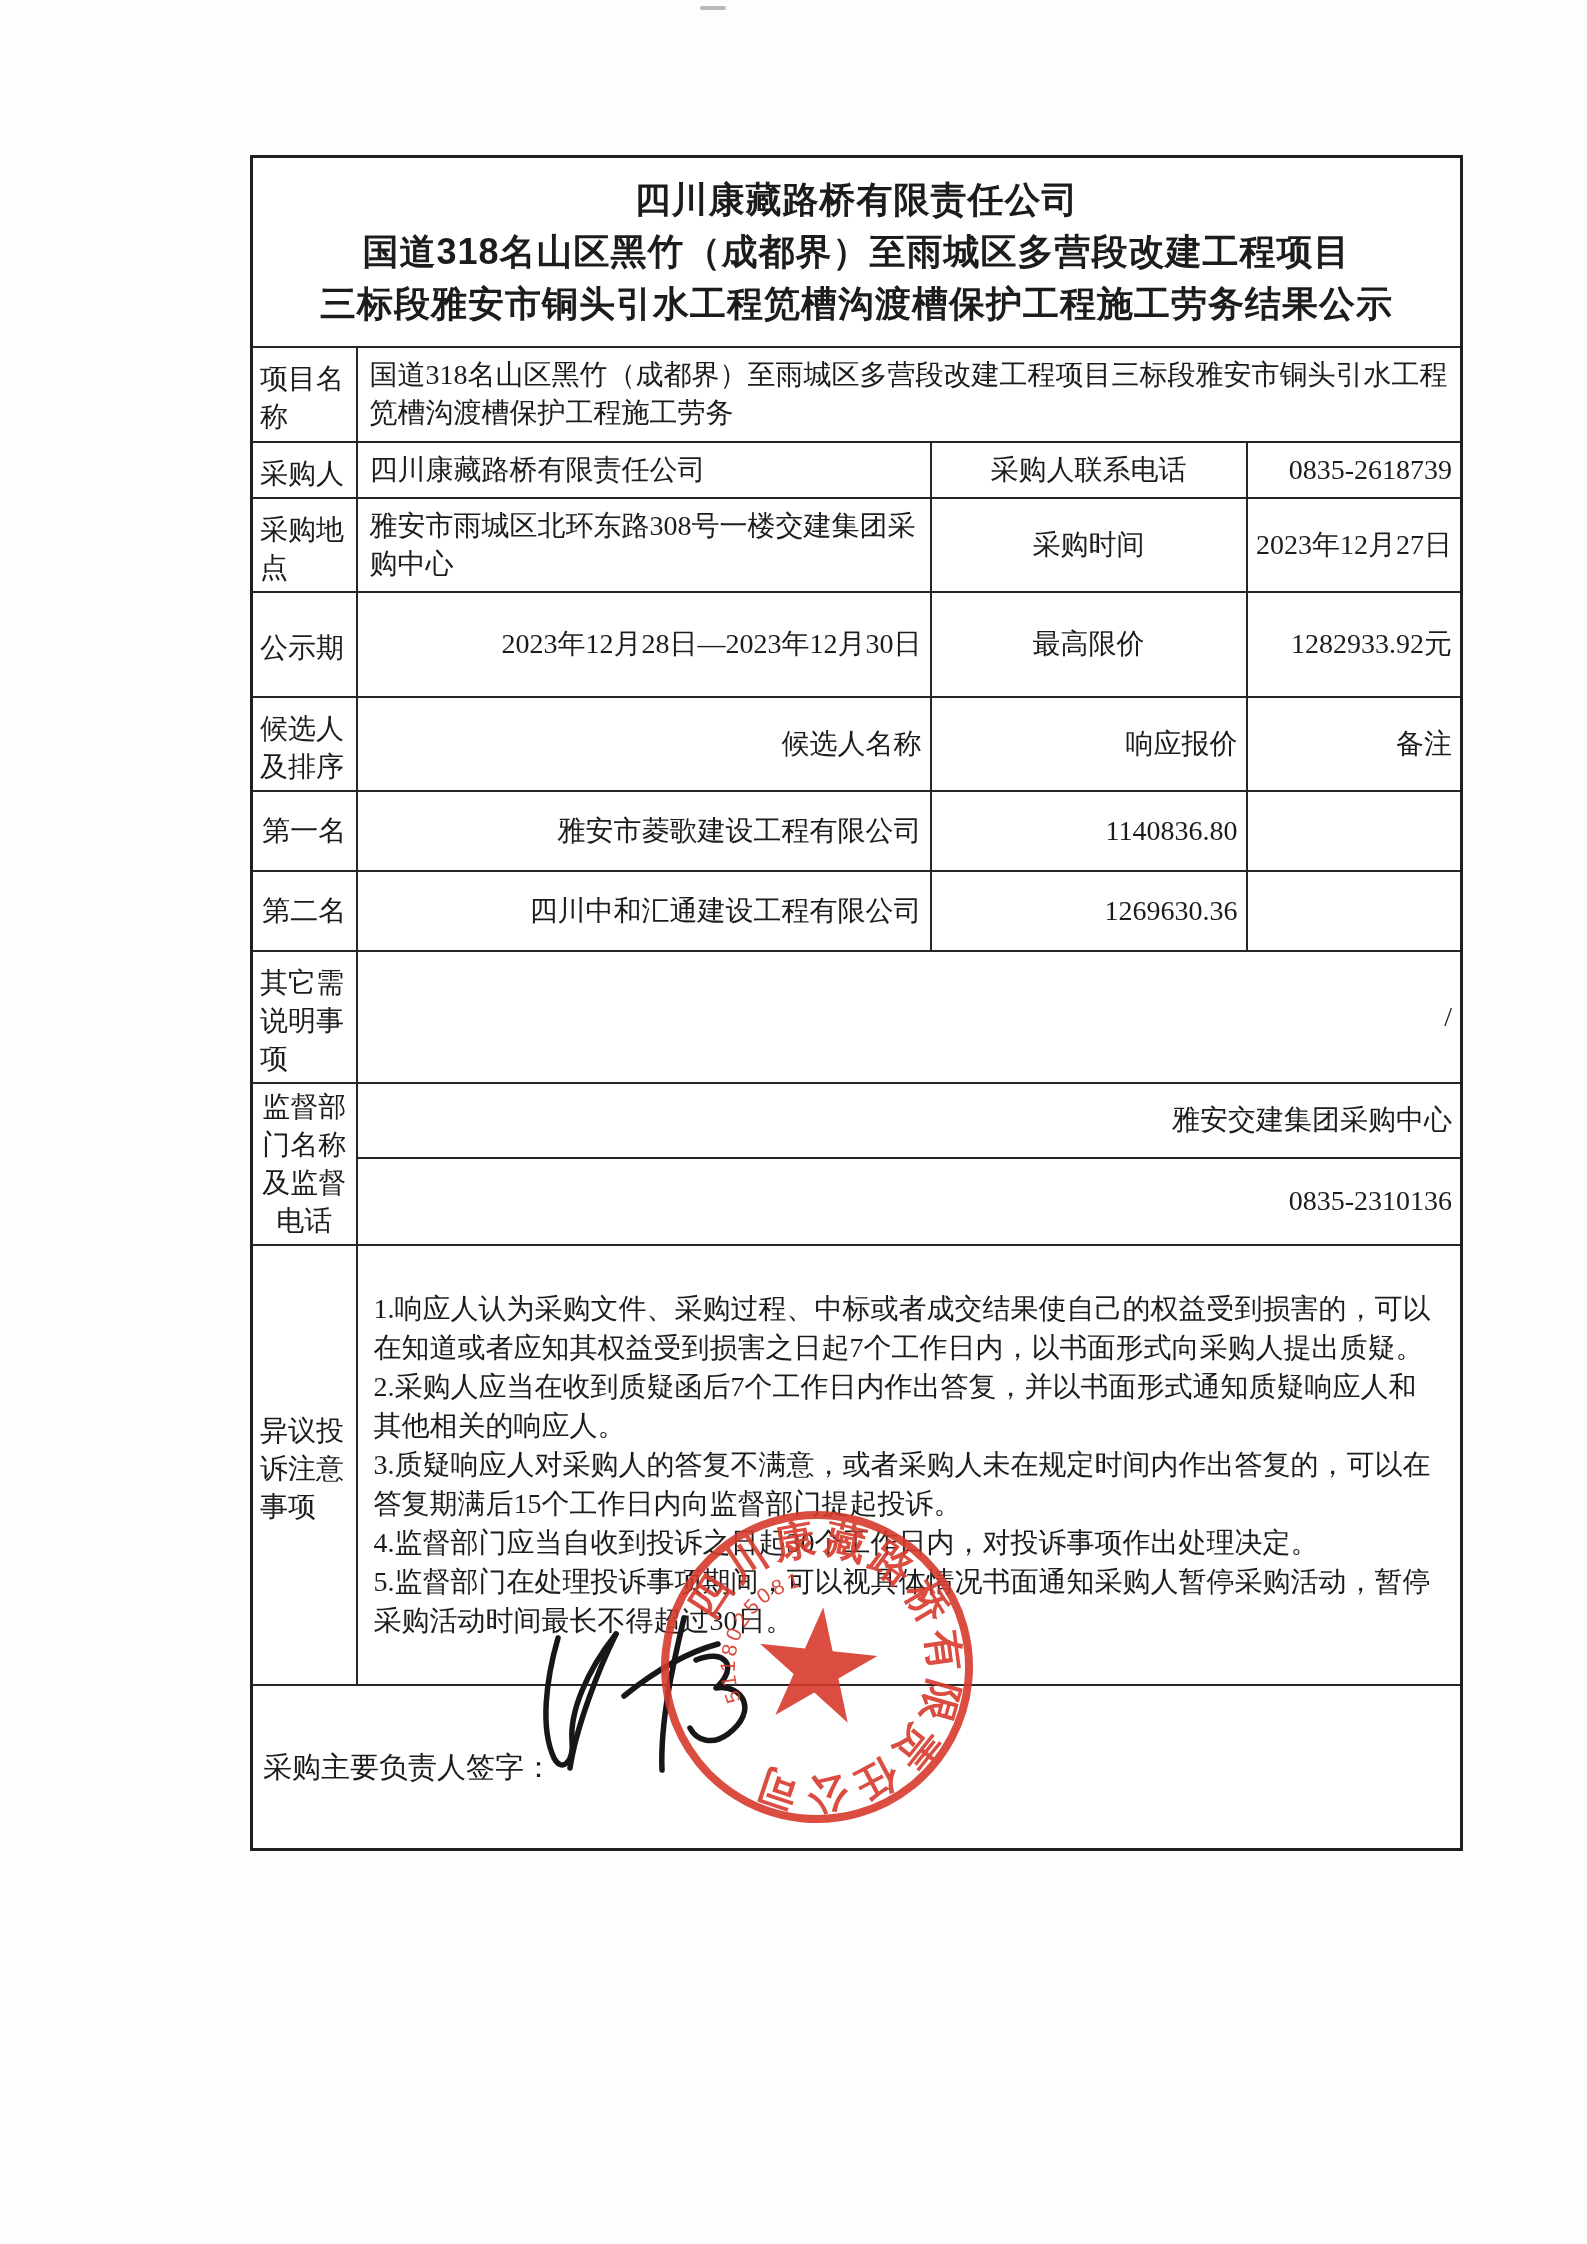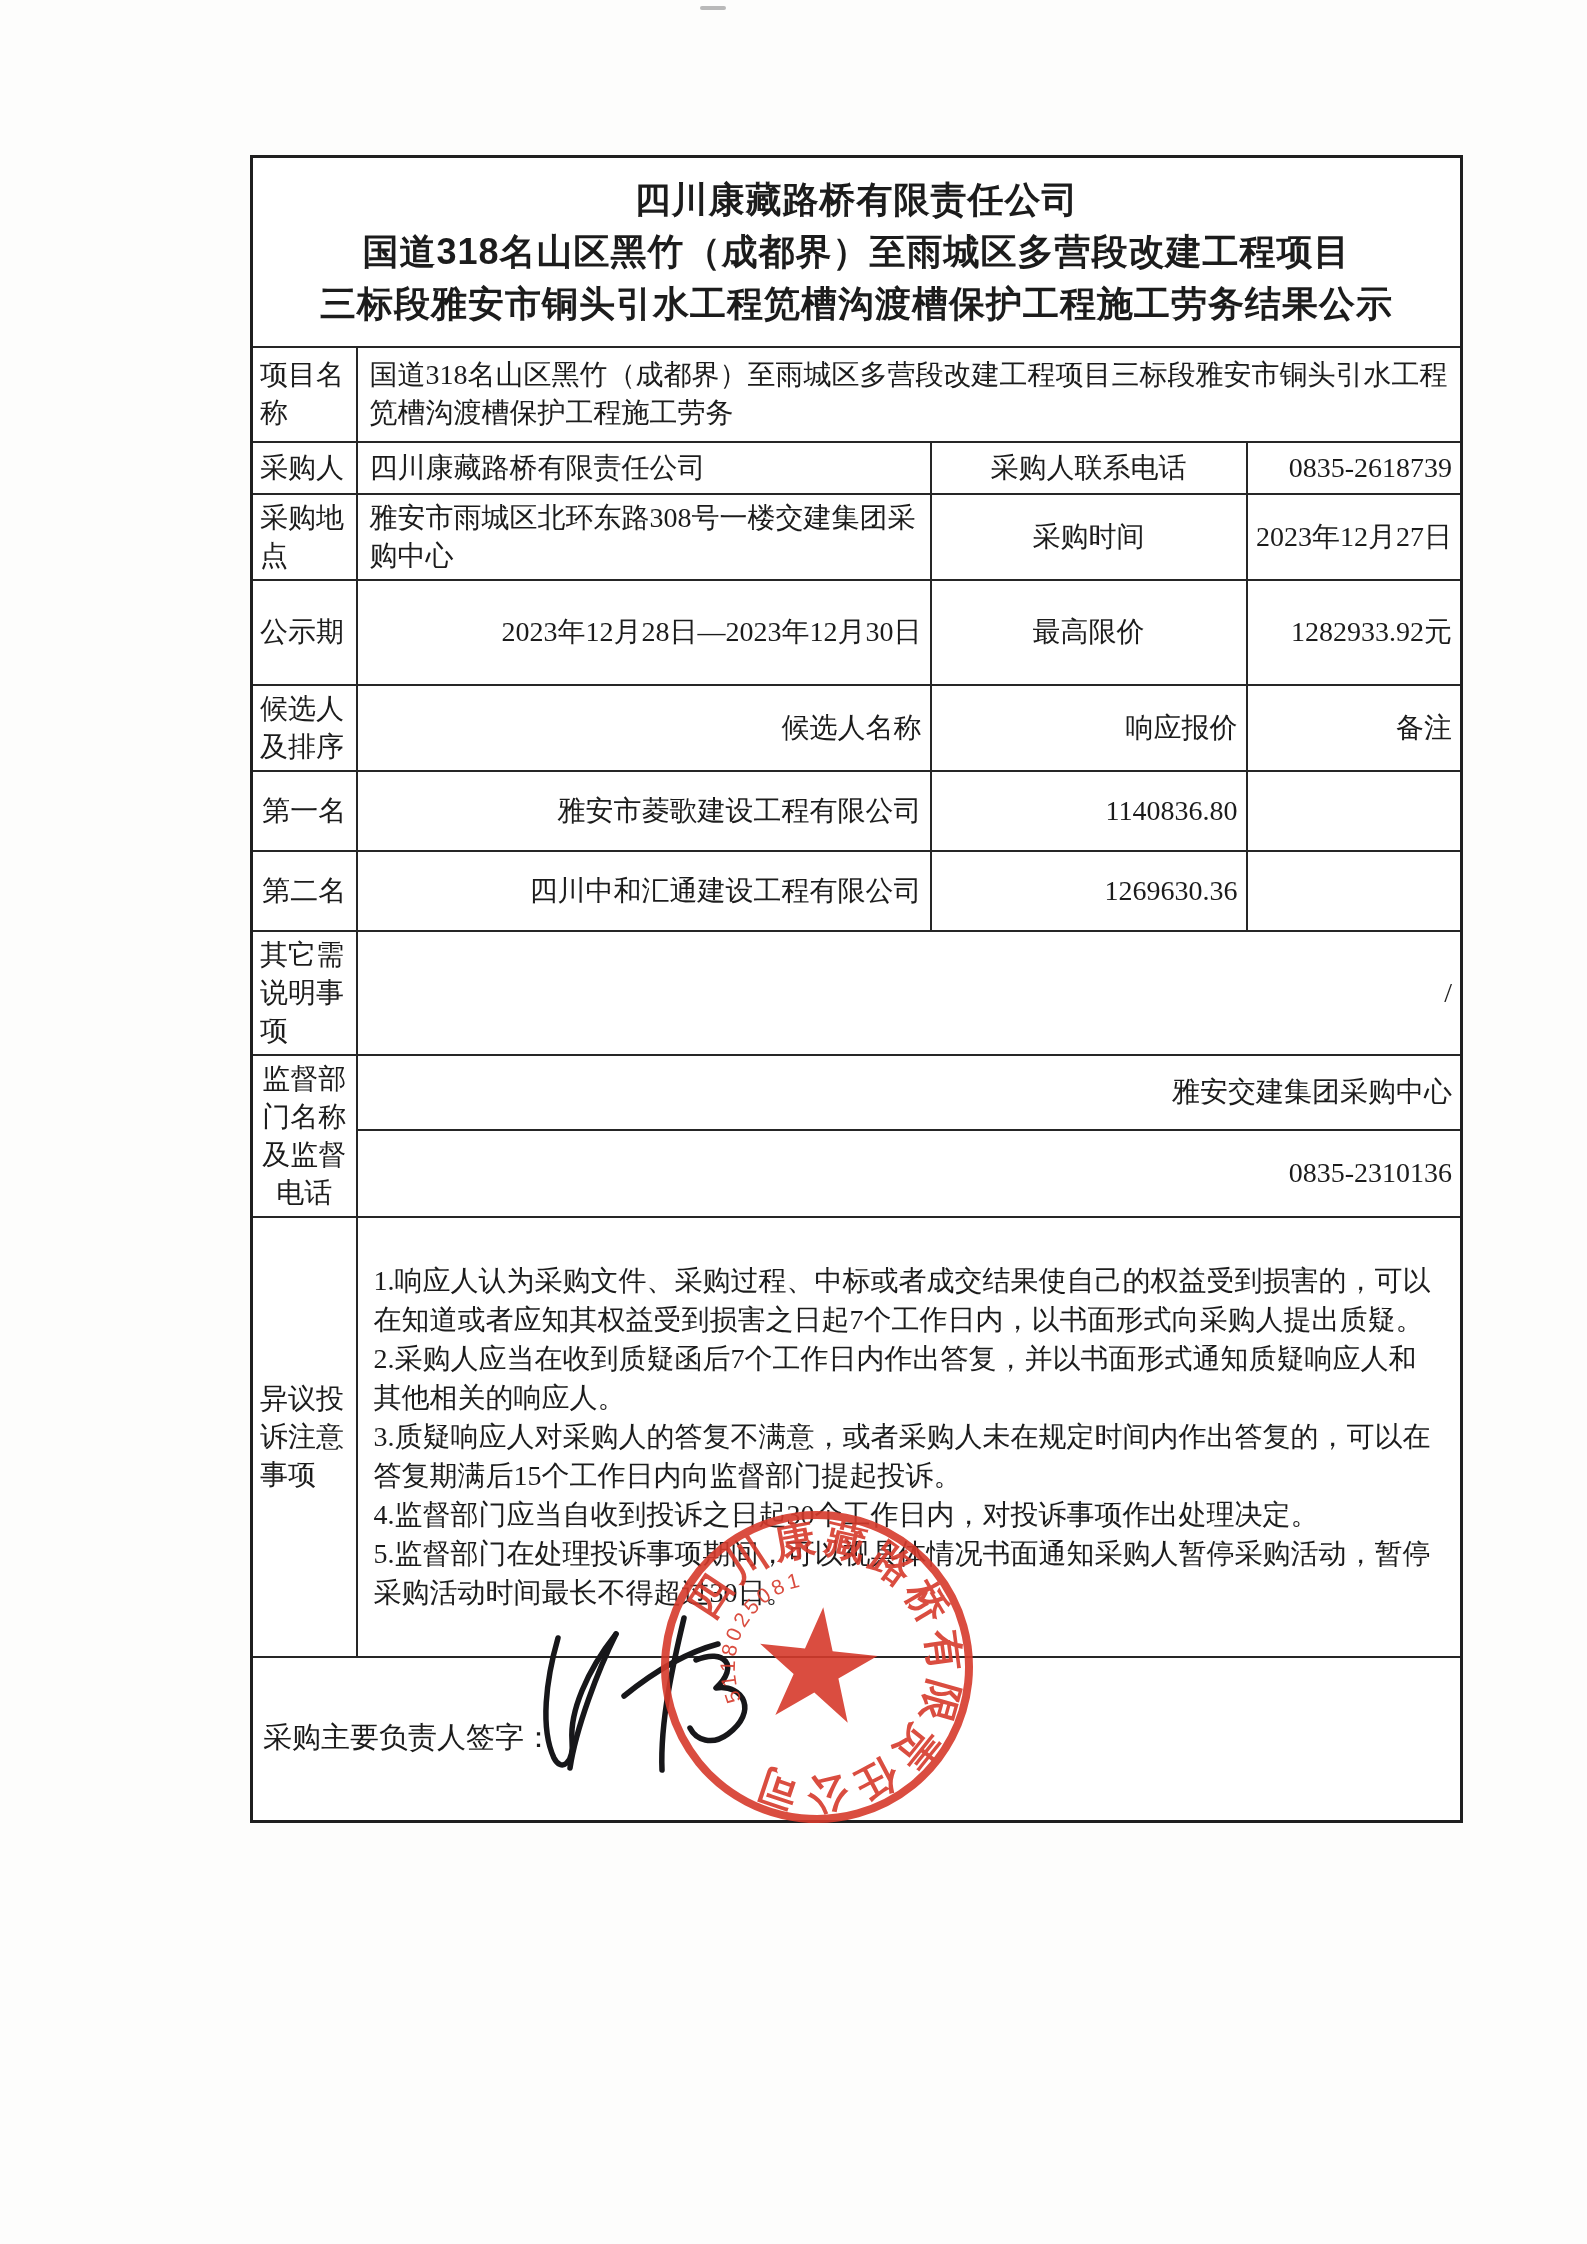--- a/index.html
+++ b/index.html
@@ -16,30 +16,30 @@
     background:#fff;
   }
   table.doc, table.doc td{border:2px solid #262626;}
   table.doc{border:3px solid #1f1f1f;}
   td{padding:4px 8px;vertical-align:middle;font-size:28px;line-height:38px;overflow:hidden;}
 
   td.title-cell{
     text-align:center;font-family:"Liberation Sans", sans-serif;font-weight:700;
     font-size:36px;line-height:52px;padding:14px 30px;letter-spacing:1px;
   }
-  td.lbl{padding:4px 4px 4px 7px;text-align:left;}
+  td.lbl{padding:12px 4px 4px 7px;text-align:left;}
   td.lbl-c{text-align:center;padding:4px 2px;margin-top:16px;}
   td.val-l{text-align:left;padding-left:12px;}
   td.val-c{text-align:right;}
   td.obj{
     text-align:left;vertical-align:middle;padding:10px 16px;
     font-size:28px;line-height:39px;margin-top:12px;
   }
   td.sig-row{padding-left:10px;font-size:29px;}
-  .sig-label{display:inline-block;font-family:Liberation Mono, monospace;}
+  .sig-label{display:inline-block;}
 
   
   .stamp{position:absolute;left:647px;top:1497px;width:340px;height:340px;pointer-events:none;opacity:.9;}
   .signature{position:absolute;left:528px;top:1600px;width:290px;height:185px;pointer-events:none;}
 </style>
 </head>
 <body>
 
 <div class="scan-speck"></div>
 

